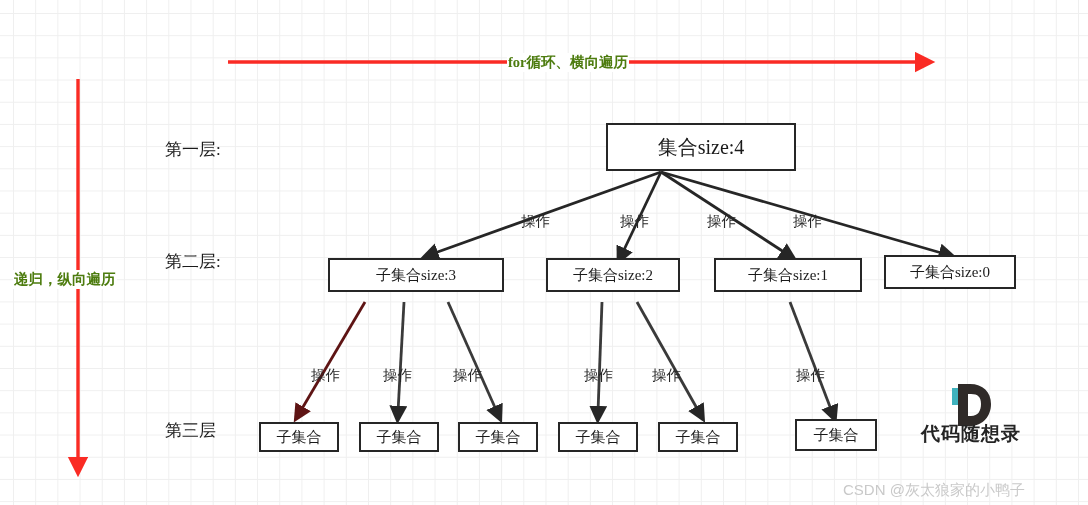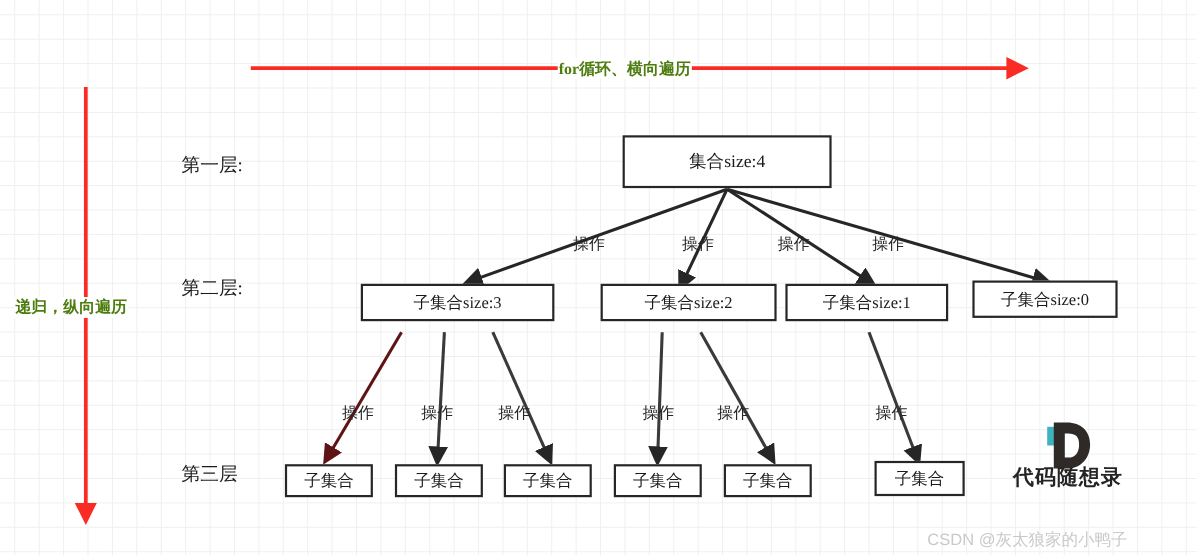--- a/index.html
+++ b/index.html
@@ -32,21 +32,21 @@
     background: #ffffff;
     border: 2.2px solid #262626;
     display: flex;
     align-items: center;
     justify-content: center;
     color: #1a1a1a;
     font-family: "Liberation Serif", "DejaVu Serif", serif;
     white-space: nowrap;
     z-index: 3;
   }
-  .root-box { font-size: 16px; }
+  .root-box { font-size: 20px; margin-left: 40px; }
   .lvl2-box { font-size: 15px; }
   .lvl3-box { font-size: 15px; }
   .layer-label {
     position: absolute;
     color: #1a1a1a;
     font-size: 17px;
     font-family: "Liberation Serif", "DejaVu Serif", serif;
     white-space: nowrap;
     z-index: 3;
   }
@@ -147,21 +147,21 @@
   <div class="layer-label" style="left:165px; top:419px;">第三层</div>
 
   <div class="node-box root-box" style="left:566px; top:123px; width:190px; height:48px;">集合size:4</div>
 
   <div class="op-label" style="left:521px; top:204px;">操作</div>
   <div class="op-label" style="left:620px; top:204px;">操作</div>
   <div class="op-label" style="left:707px; top:204px;">操作</div>
   <div class="op-label" style="left:793px; top:204px;">操作</div>
 
   <div class="node-box lvl2-box" style="left:328px; top:258px; width:176px; height:34px;">子集合size:3</div>
-  <div class="node-box lvl2-box" style="left:546px; top:258px; width:160px; height:34px;">子集合size:2</div>
+  <div class="node-box lvl2-box" style="left:546px; top:258px; width:134px; height:34px;">子集合size:2</div>
   <div class="node-box lvl2-box" style="left:714px; top:258px; width:148px; height:34px;">子集合size:1</div>
   <div class="node-box lvl2-box" style="left:884px; top:255px; width:132px; height:34px;">子集合size:0</div>
 
   <div class="op-label" style="left:311px; top:358px;">操作</div>
   <div class="op-label" style="left:383px; top:358px;">操作</div>
   <div class="op-label" style="left:453px; top:358px;">操作</div>
   <div class="op-label" style="left:584px; top:358px;">操作</div>
   <div class="op-label" style="left:652px; top:358px;">操作</div>
   <div class="op-label" style="left:796px; top:358px;">操作</div>
 

